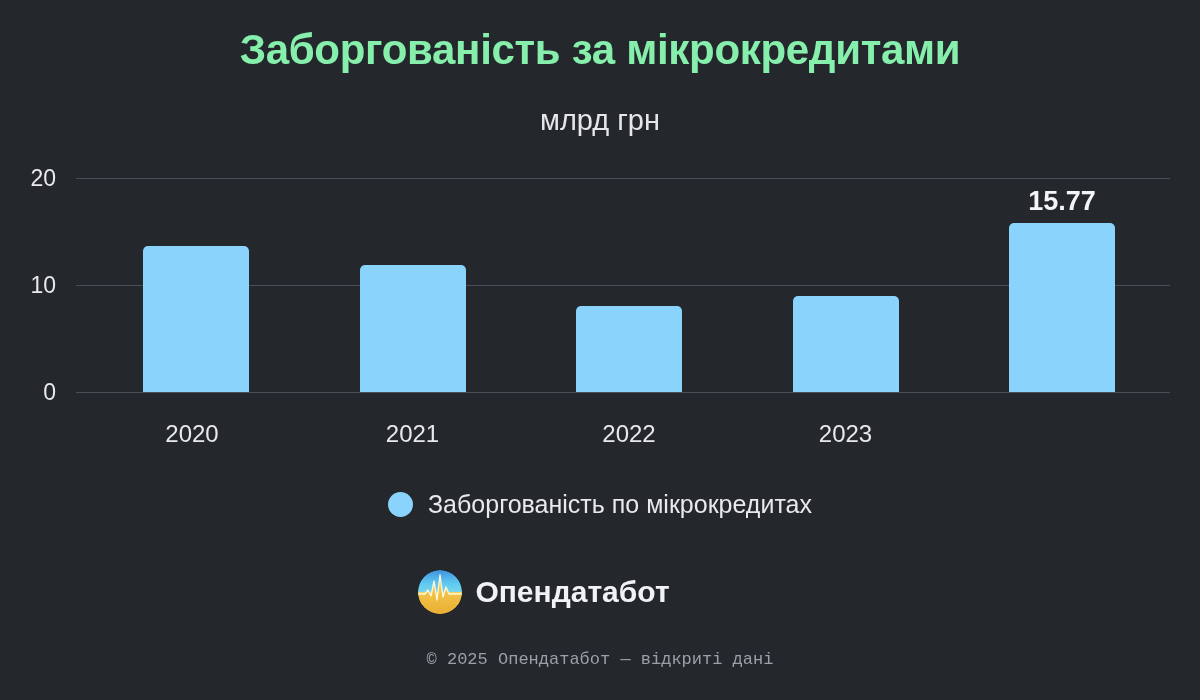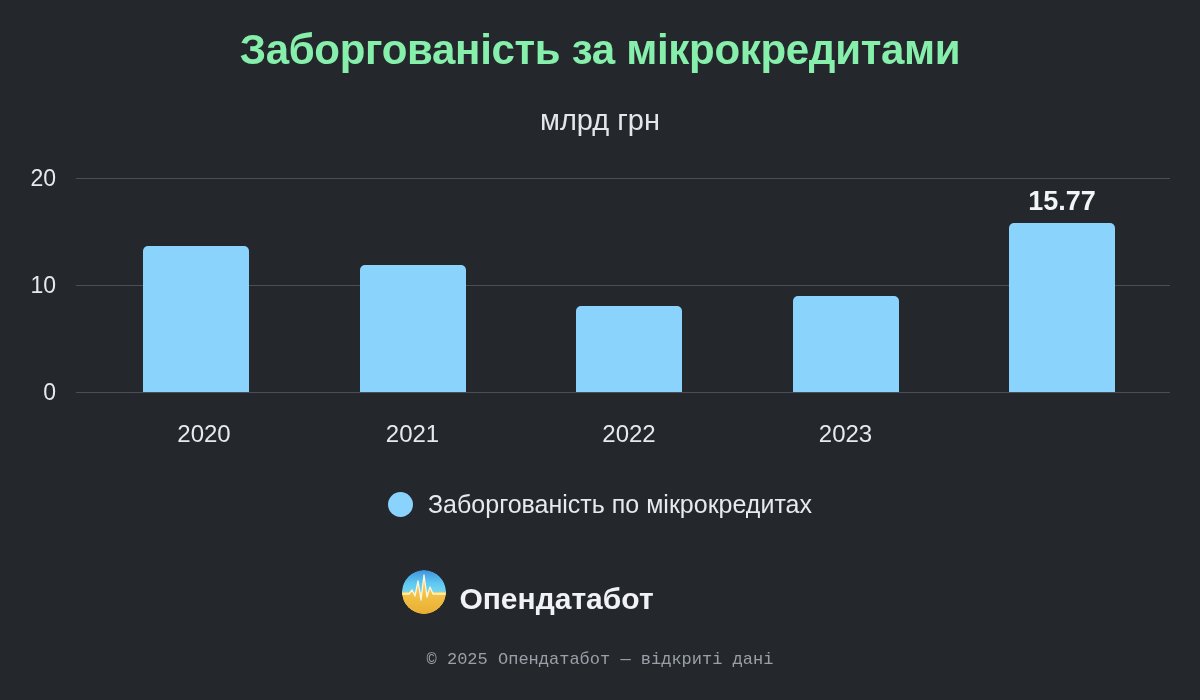--- a/index.html
+++ b/index.html
@@ -122,22 +122,23 @@
   }
 
   
   .brand {
     position: absolute;
     top: 570px;
     left: 0;
     width: 1056px;
     display: flex;
     justify-content: center;
-    align-items: flex-end;
+    align-items: center;
     gap: 13px;
+    padding-left: 16px;
   }
   .brand-logo {
     width: 44px;
     height: 44px;
     border-radius: 50%;
     flex: 0 0 auto;
     display: block;
   }
   .brand-name {
     font-size: 30px;
@@ -176,21 +177,21 @@
     <div class="ytick" style="top:386px">0</div>
 
     <div class="bar" style="left: 143px; width: 106px; top: 239.731px; height: 146.269px; background: rgb(138, 211, 252);"></div>
     <div class="bar" style="left: 359.5px; width: 106px; top: 258.67px; height: 127.33px; background: rgb(138, 211, 252);"></div>
     <div class="bar" style="left: 576px; width: 106px; top: 300.4px; height: 85.6px; background: rgb(138, 211, 252);"></div>
     <div class="bar" style="left: 792.5px; width: 106px; top: 290.449px; height: 95.551px; background: rgb(138, 211, 252);"></div>
     <div class="bar" style="left: 1009px; width: 106px; top: 217.261px; height: 168.739px; background: rgb(138, 211, 252);"></div>
 
     <div class="bar-label" style="left: 972px; width: 180px; top: 180.261px; text-align: center;">15.77</div>
 
-    <div class="xtick" style="left: 124px; width: 160px;">2020</div>
+    <div class="xtick" style="left: 112px; width: 160px;">2020</div>
     <div class="xtick" style="left: 332.5px; width: 160px;">2021</div>
     <div class="xtick" style="left: 549px; width: 160px;">2022</div>
     <div class="xtick" style="left: 765.5px; width: 160px; text-align: center;">2023</div>
 
   </div>
 
   <div class="legend">
     <span class="legend-marker" style="background: rgb(138, 211, 252);"></span>
     <span class="legend-label">Заборгованість по мікрокредитах</span>
   </div>

